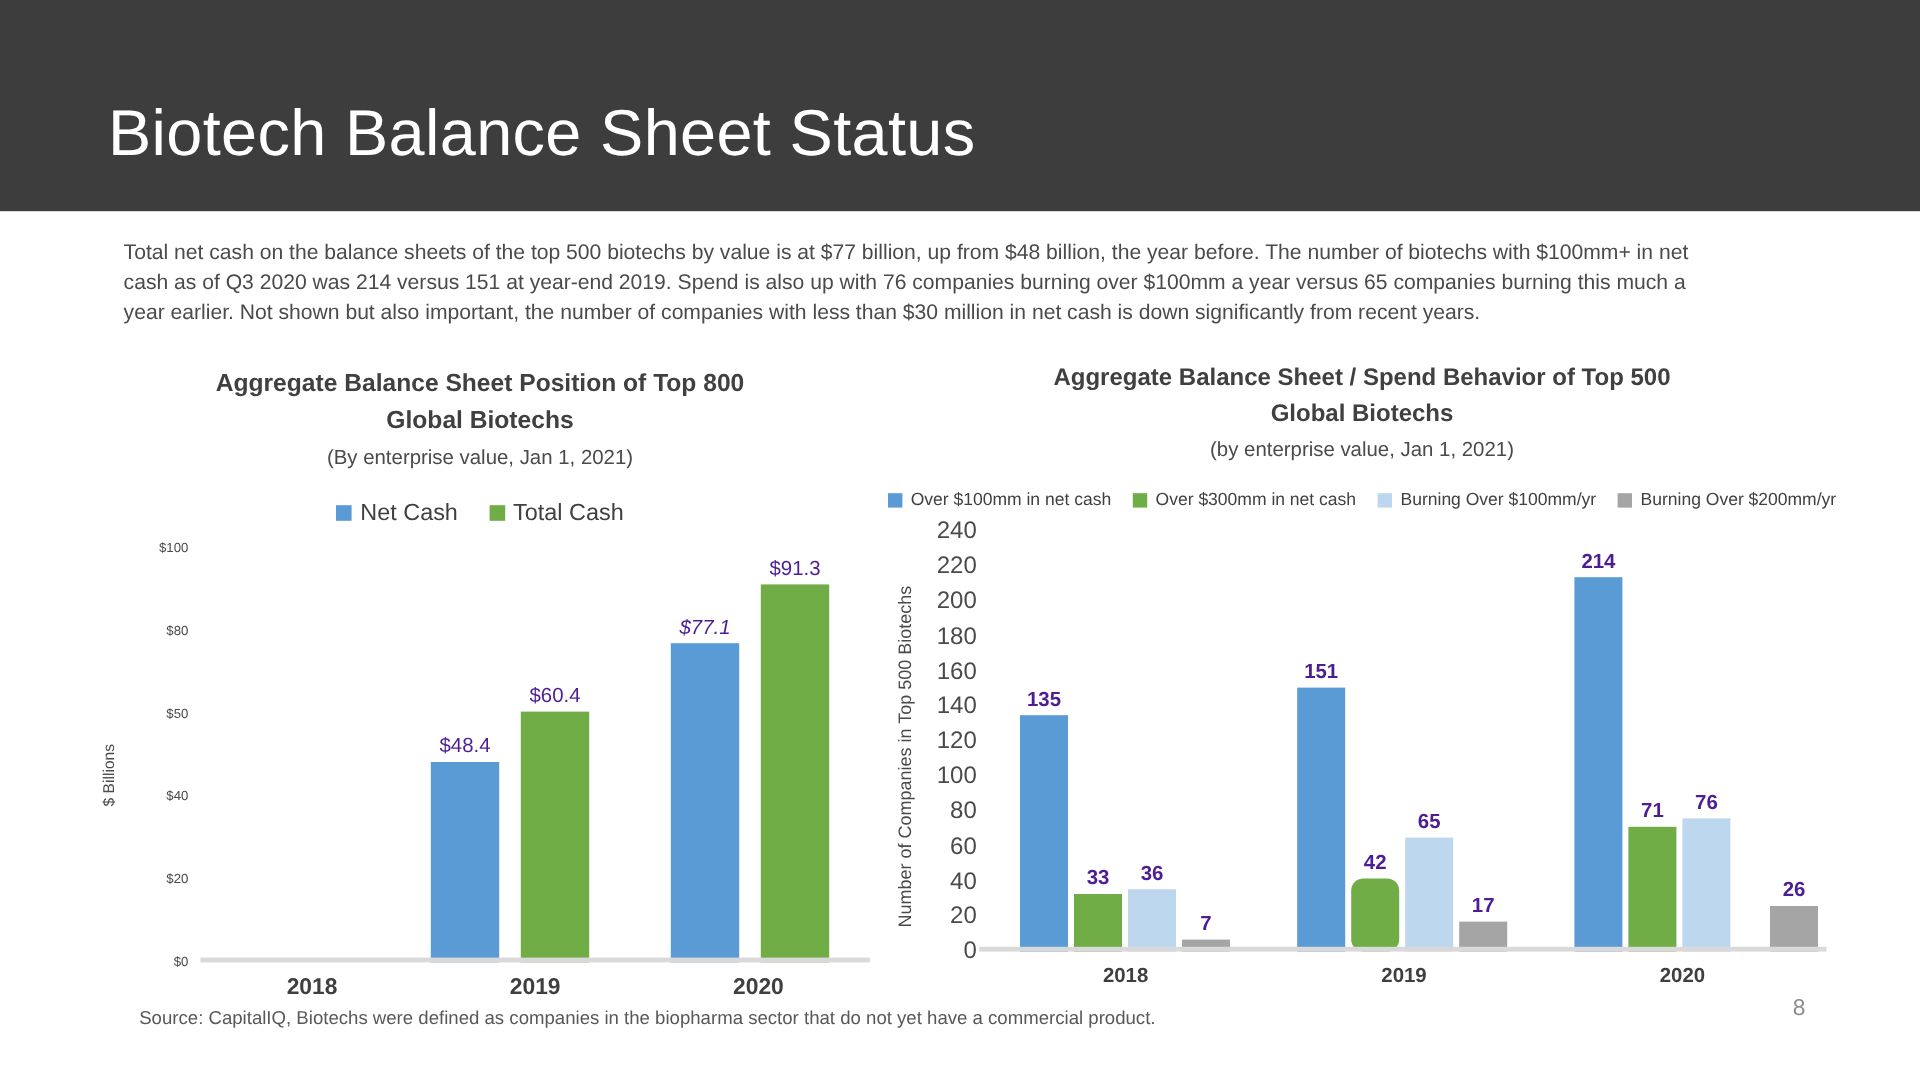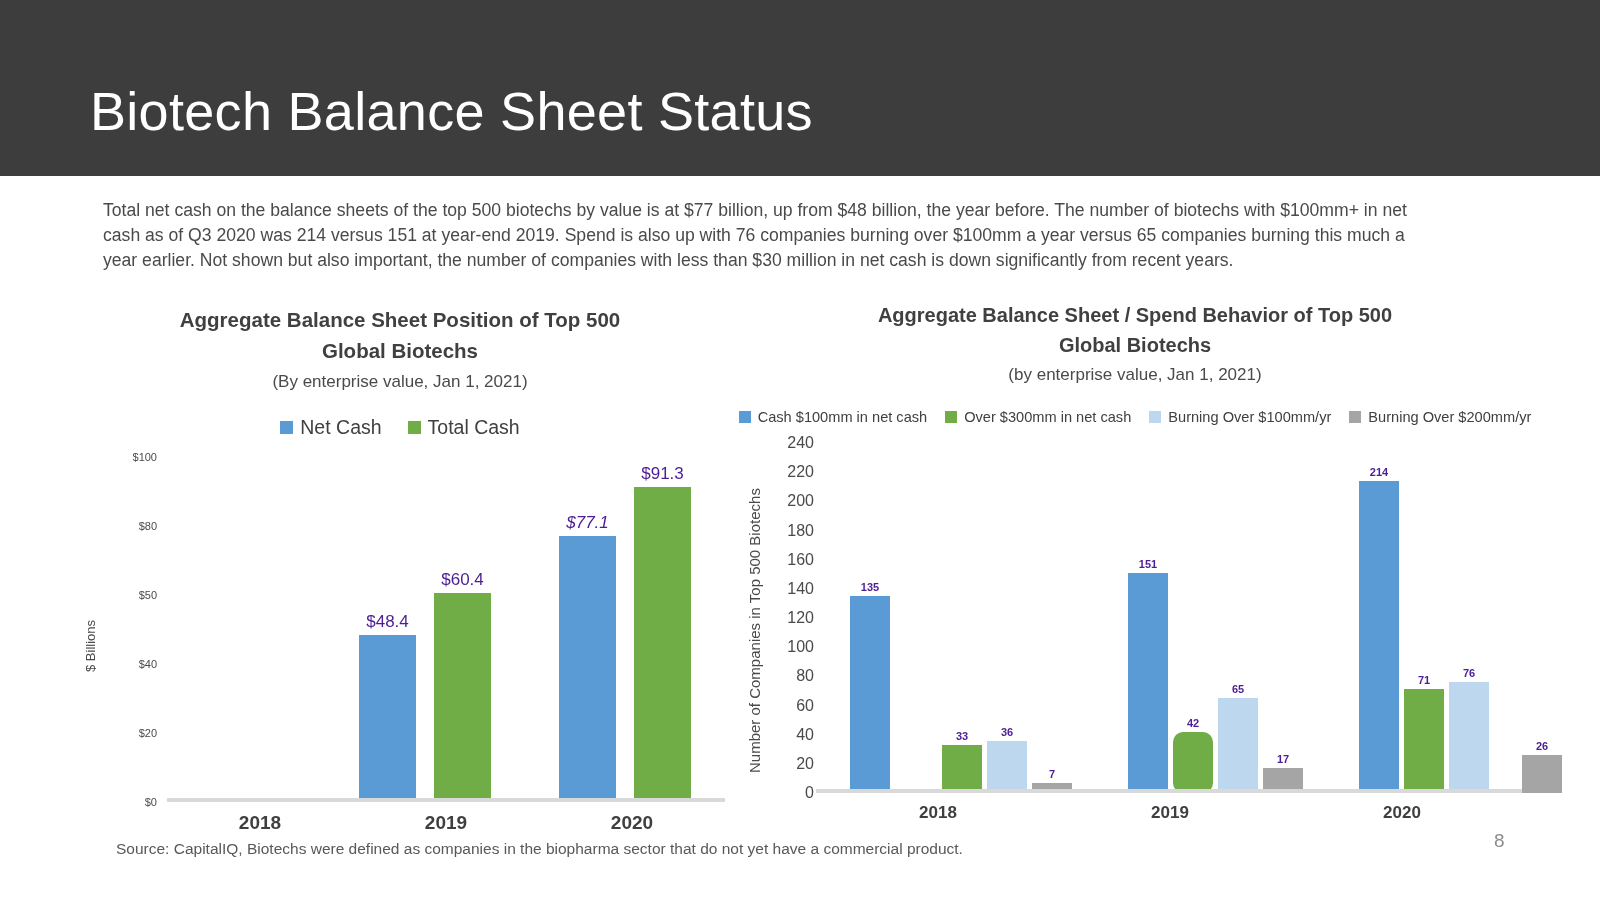--- a/index.html
+++ b/index.html
@@ -102,21 +102,21 @@
     right: 0;
     text-align: right;
     color: #4a4a4a;
     transform: translateY(-50%);
     white-space: nowrap;
   }
   .ytick-col { position: absolute; top: 0; height: 100%; }
   #yticks-left  { left: 20px;  width: 62px; }
   #yticks-right { left: 22px;  width: 52px; }
   #yticks-left .ytick  { font-size: 11px; }
-  #yticks-right .ytick { font-size: 16px; }
+  #yticks-right .ytick { font-size: 20px; }
 
   .bars-area {
     position: absolute;
     bottom: 0;
     display: flex;
     align-items: flex-end;
   }
   #bars-left  { left: 92px;  right: 0px; top: 0; }
   #bars-right { left: 82px;  right: 12px; top: 0; }
 
@@ -149,21 +149,21 @@
   .bar-label {
     position: absolute;
     left: 50%;
     transform: translateX(-50%);
     bottom: 100%;
     margin-bottom: 3px;
     font-size: 17px;
     color: #4c1d95;
     white-space: nowrap;
   }
-  #bars-right .bar-label { font-weight: bold; font-size: 11px; }
+  #bars-right .bar-label { font-weight: bold; font-size: 17px; }
 
   .xlabels {
     position: absolute;
     display: flex;
   }
   #xlabels-left  { left: 92px; right: 0;   top: 100%; margin-top: 10px; }
   #xlabels-right { left: 82px; right: 12px; top: 100%; margin-top: 10px; }
   .xlabel {
     flex: 1 1 0;
     text-align: center;
@@ -192,21 +192,21 @@
 <body>
 
 <div id="header-banner">
   <div id="slide-title">Biotech Balance Sheet Status</div>
 </div>
 
 <p id="body-paragraph">Total net cash on the balance sheets of the top 500 biotechs by value is at $77 billion, up from $48 billion, the year before. The number of biotechs with $100mm+ in net cash as of Q3 2020 was 214 versus 151 at year-end 2019. Spend is also up with 76 companies burning over $100mm a year versus 65 companies burning this much a year earlier. Not shown but also important, the number of companies with less than $30 million in net cash is down significantly from recent years.</p>
 
 <div class="chart-panel" id="chart-left">
   <div class="chart-title">
-    <div>Aggregate Balance Sheet Position of Top 500</div>
+    <div>Aggregate Balance Sheet Position of Top 800</div>
     <div>Global Biotechs</div>
   </div>
   <div class="chart-subtitle">(By enterprise value, Jan 1, 2021)</div>
 
   <div class="legend" id="legend-left">
     <div class="legend-item">
       <span class="legend-swatch" style="background:#5B9BD5"></span>
       <span class="legend-label">Net Cash</span>
     </div>
     <div class="legend-item">
@@ -261,21 +261,21 @@
 <div class="chart-panel" id="chart-right">
   <div class="chart-title">
     <div>Aggregate Balance Sheet / Spend Behavior of Top 500</div>
     <div>Global Biotechs</div>
   </div>
   <div class="chart-subtitle">(by enterprise value, Jan 1, 2021)</div>
 
   <div class="legend" id="legend-right">
     <div class="legend-item">
       <span class="legend-swatch" style="background:#5B9BD5"></span>
-      <span class="legend-label">Cash $100mm in net cash</span>
+      <span class="legend-label">Over $100mm in net cash</span>
     </div>
     <div class="legend-item">
       <span class="legend-swatch" style="background:#70AD47"></span>
       <span class="legend-label">Over $300mm in net cash</span>
     </div>
     <div class="legend-item">
       <span class="legend-swatch" style="background:#BDD7EE"></span>
       <span class="legend-label">Burning Over $100mm/yr</span>
     </div>
     <div class="legend-item">
@@ -301,21 +301,21 @@
       <span class="ytick" style="top:83.33%">40</span>
       <span class="ytick" style="top:91.67%">20</span>
       <span class="ytick" style="top:100%">0</span>
     </div>
 
     <div class="bars-area" id="bars-right">
       <div class="group">
         <div class="bar" style="height: 56.25%; background: rgb(91, 155, 213);">
           <span class="bar-label">135</span>
         </div>
-        <div class="bar" style="height: 13.75%; background: rgb(112, 173, 71); margin-left: 47px;">
+        <div class="bar" style="height: 13.75%; background: rgb(112, 173, 71);">
           <span class="bar-label">33</span>
         </div>
         <div class="bar" style="height: 15%; background: rgb(189, 215, 238);">
           <span class="bar-label">36</span>
         </div>
         <div class="bar" style="height: 2.91667%; background: rgb(165, 165, 165);">
           <span class="bar-label">7</span>
         </div>
       </div>
       <div class="group">

